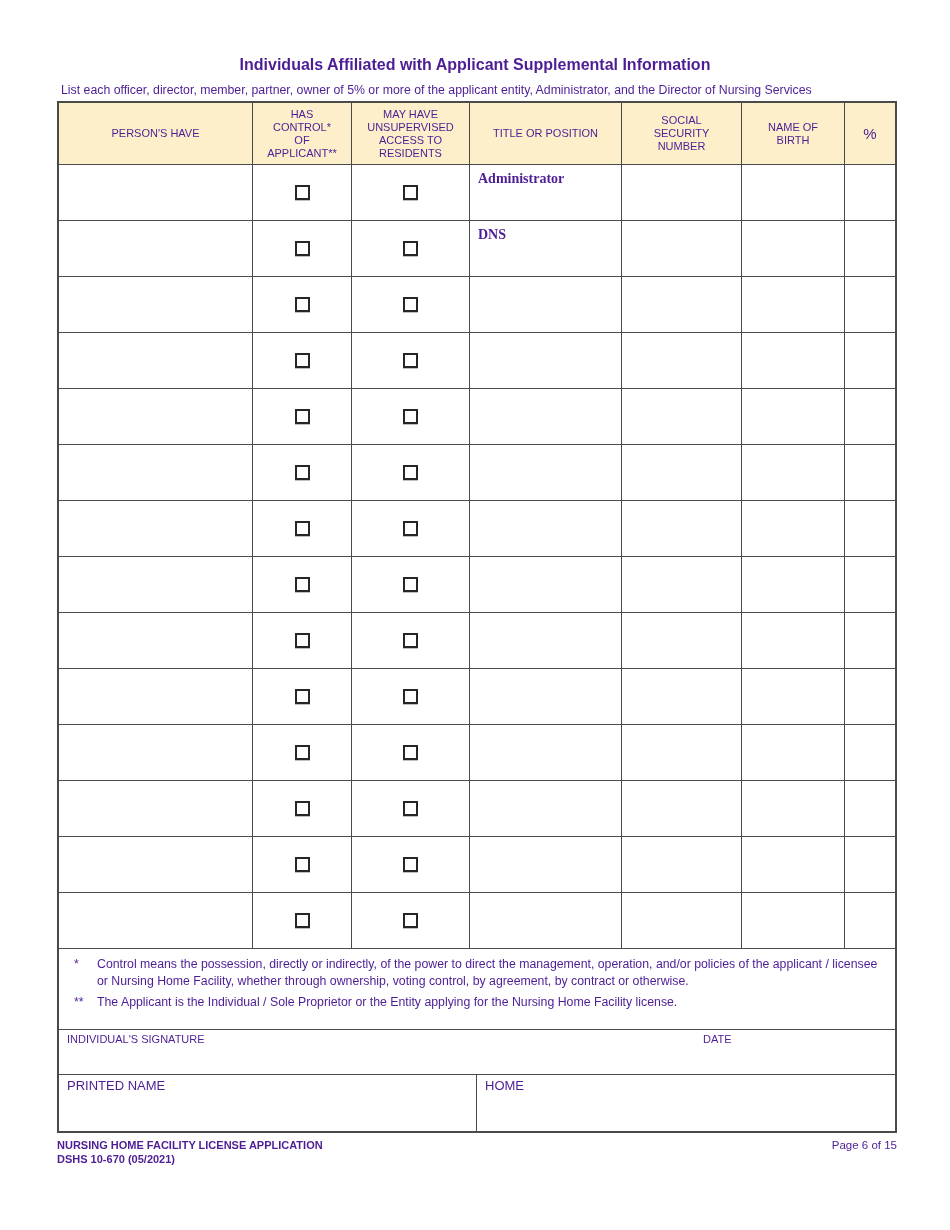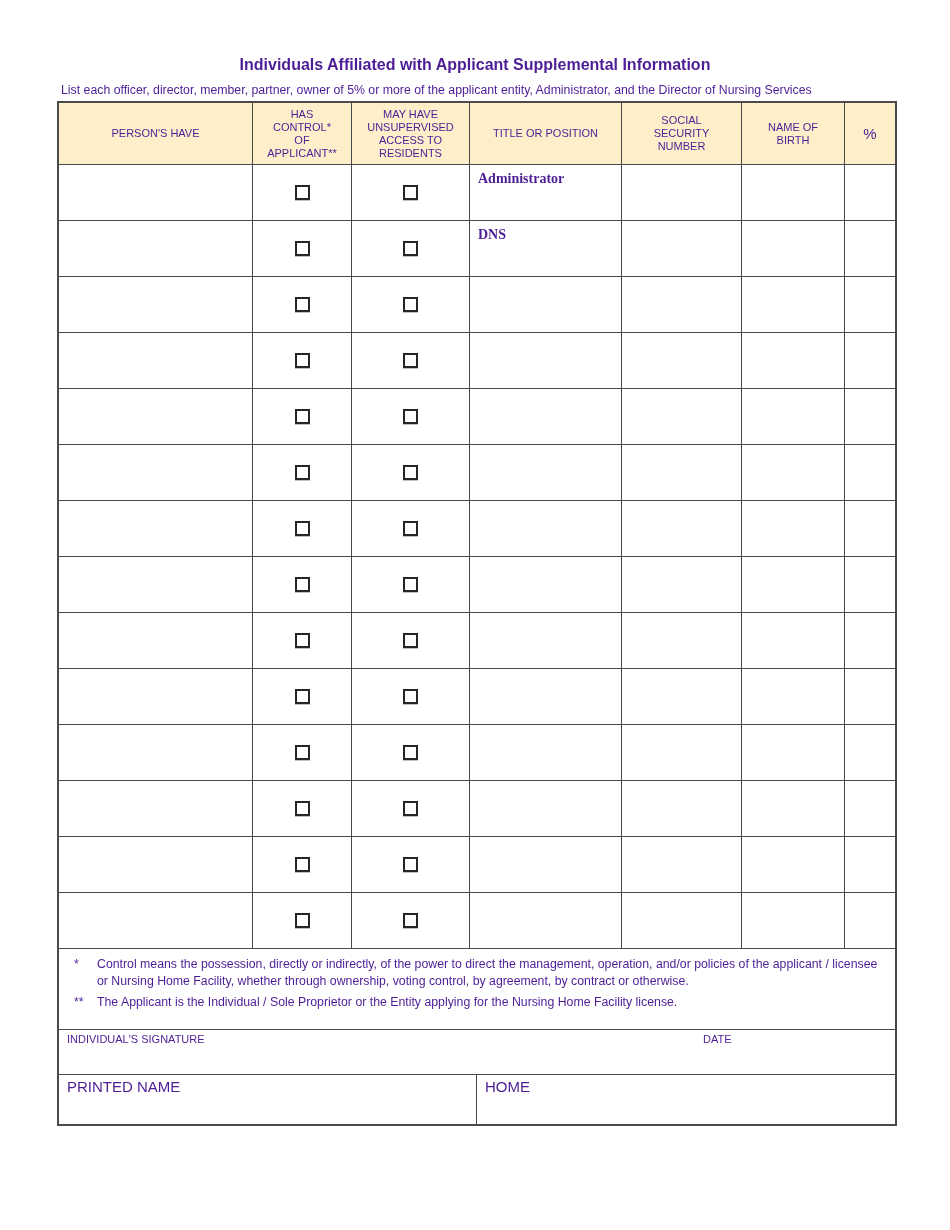--- a/index.html
+++ b/index.html
@@ -33,21 +33,21 @@
   .cell.last{border-right:none;}
   .check-cell{display:flex;align-items:center;justify-content:center;}
   .checkbox{width:11px;height:11px;border:2px solid #262626;background:#fff;box-shadow:0 1px 0 rgba(0,0,0,0.25);}
   .prefill{position:absolute;top:6px;left:8px;font-family:"Liberation Serif",serif;font-weight:bold;font-size:14px;white-space:nowrap;}
   .footnotes{height:80px;box-sizing:border-box;padding:7px 16px 0 0;overflow:hidden;}
   .fn{display:grid;grid-template-columns:38px 1fr;margin-bottom:5px;font-size:12.3px;line-height:16.5px;}
   .fn .marker{padding-left:15px;}
   .sig-row{height:45px;border-top:1px solid var(--border,#4a4a4a);position:relative;font-size:11px;box-sizing:border-box;}
   .sig-row .label{position:absolute;top:3px;left:8px;}
   .sig-row .date-label{left:644px;}
-  .name-row{height:50px;border-top:1px solid var(--border,#4a4a4a);display:flex;font-size:15px;box-sizing:border-box;}
+  .name-row{height:57px;border-top:1px solid var(--border,#4a4a4a);display:flex;font-size:13px;box-sizing:border-box;}
   .name-row .half{width:420px;box-sizing:border-box;padding:3px 0 0 8px;}
   .name-row .half.first{border-right:1px solid var(--border,#4a4a4a);}
   .footer{margin:5px 0 0 57px;width:840px;display:flex;justify-content:space-between;align-items:flex-start;}
   .footer .left{font-weight:bold;font-size:11px;line-height:14px;}
   .footer .page-num{font-size:11.5px;line-height:14px;}
 </style>
 </head>
 <body>
 
 <div class="page">
@@ -290,14 +290,21 @@
         <span></span>
       </div>
       <div class="half">
         <span class="label">HOME</span>
         <span></span>
       </div>
     </div>
 
   </div>
 
+  <div class="footer">
+    <div class="left">
+      <div>NURSING HOME FACILITY LICENSE APPLICATION</div>
+      <div>DSHS 10-670 (05/2021)</div>
+    </div>
+    <div class="page-num">Page 6 of 15</div>
+  </div>
 
 </div>
 
 </body></html>

